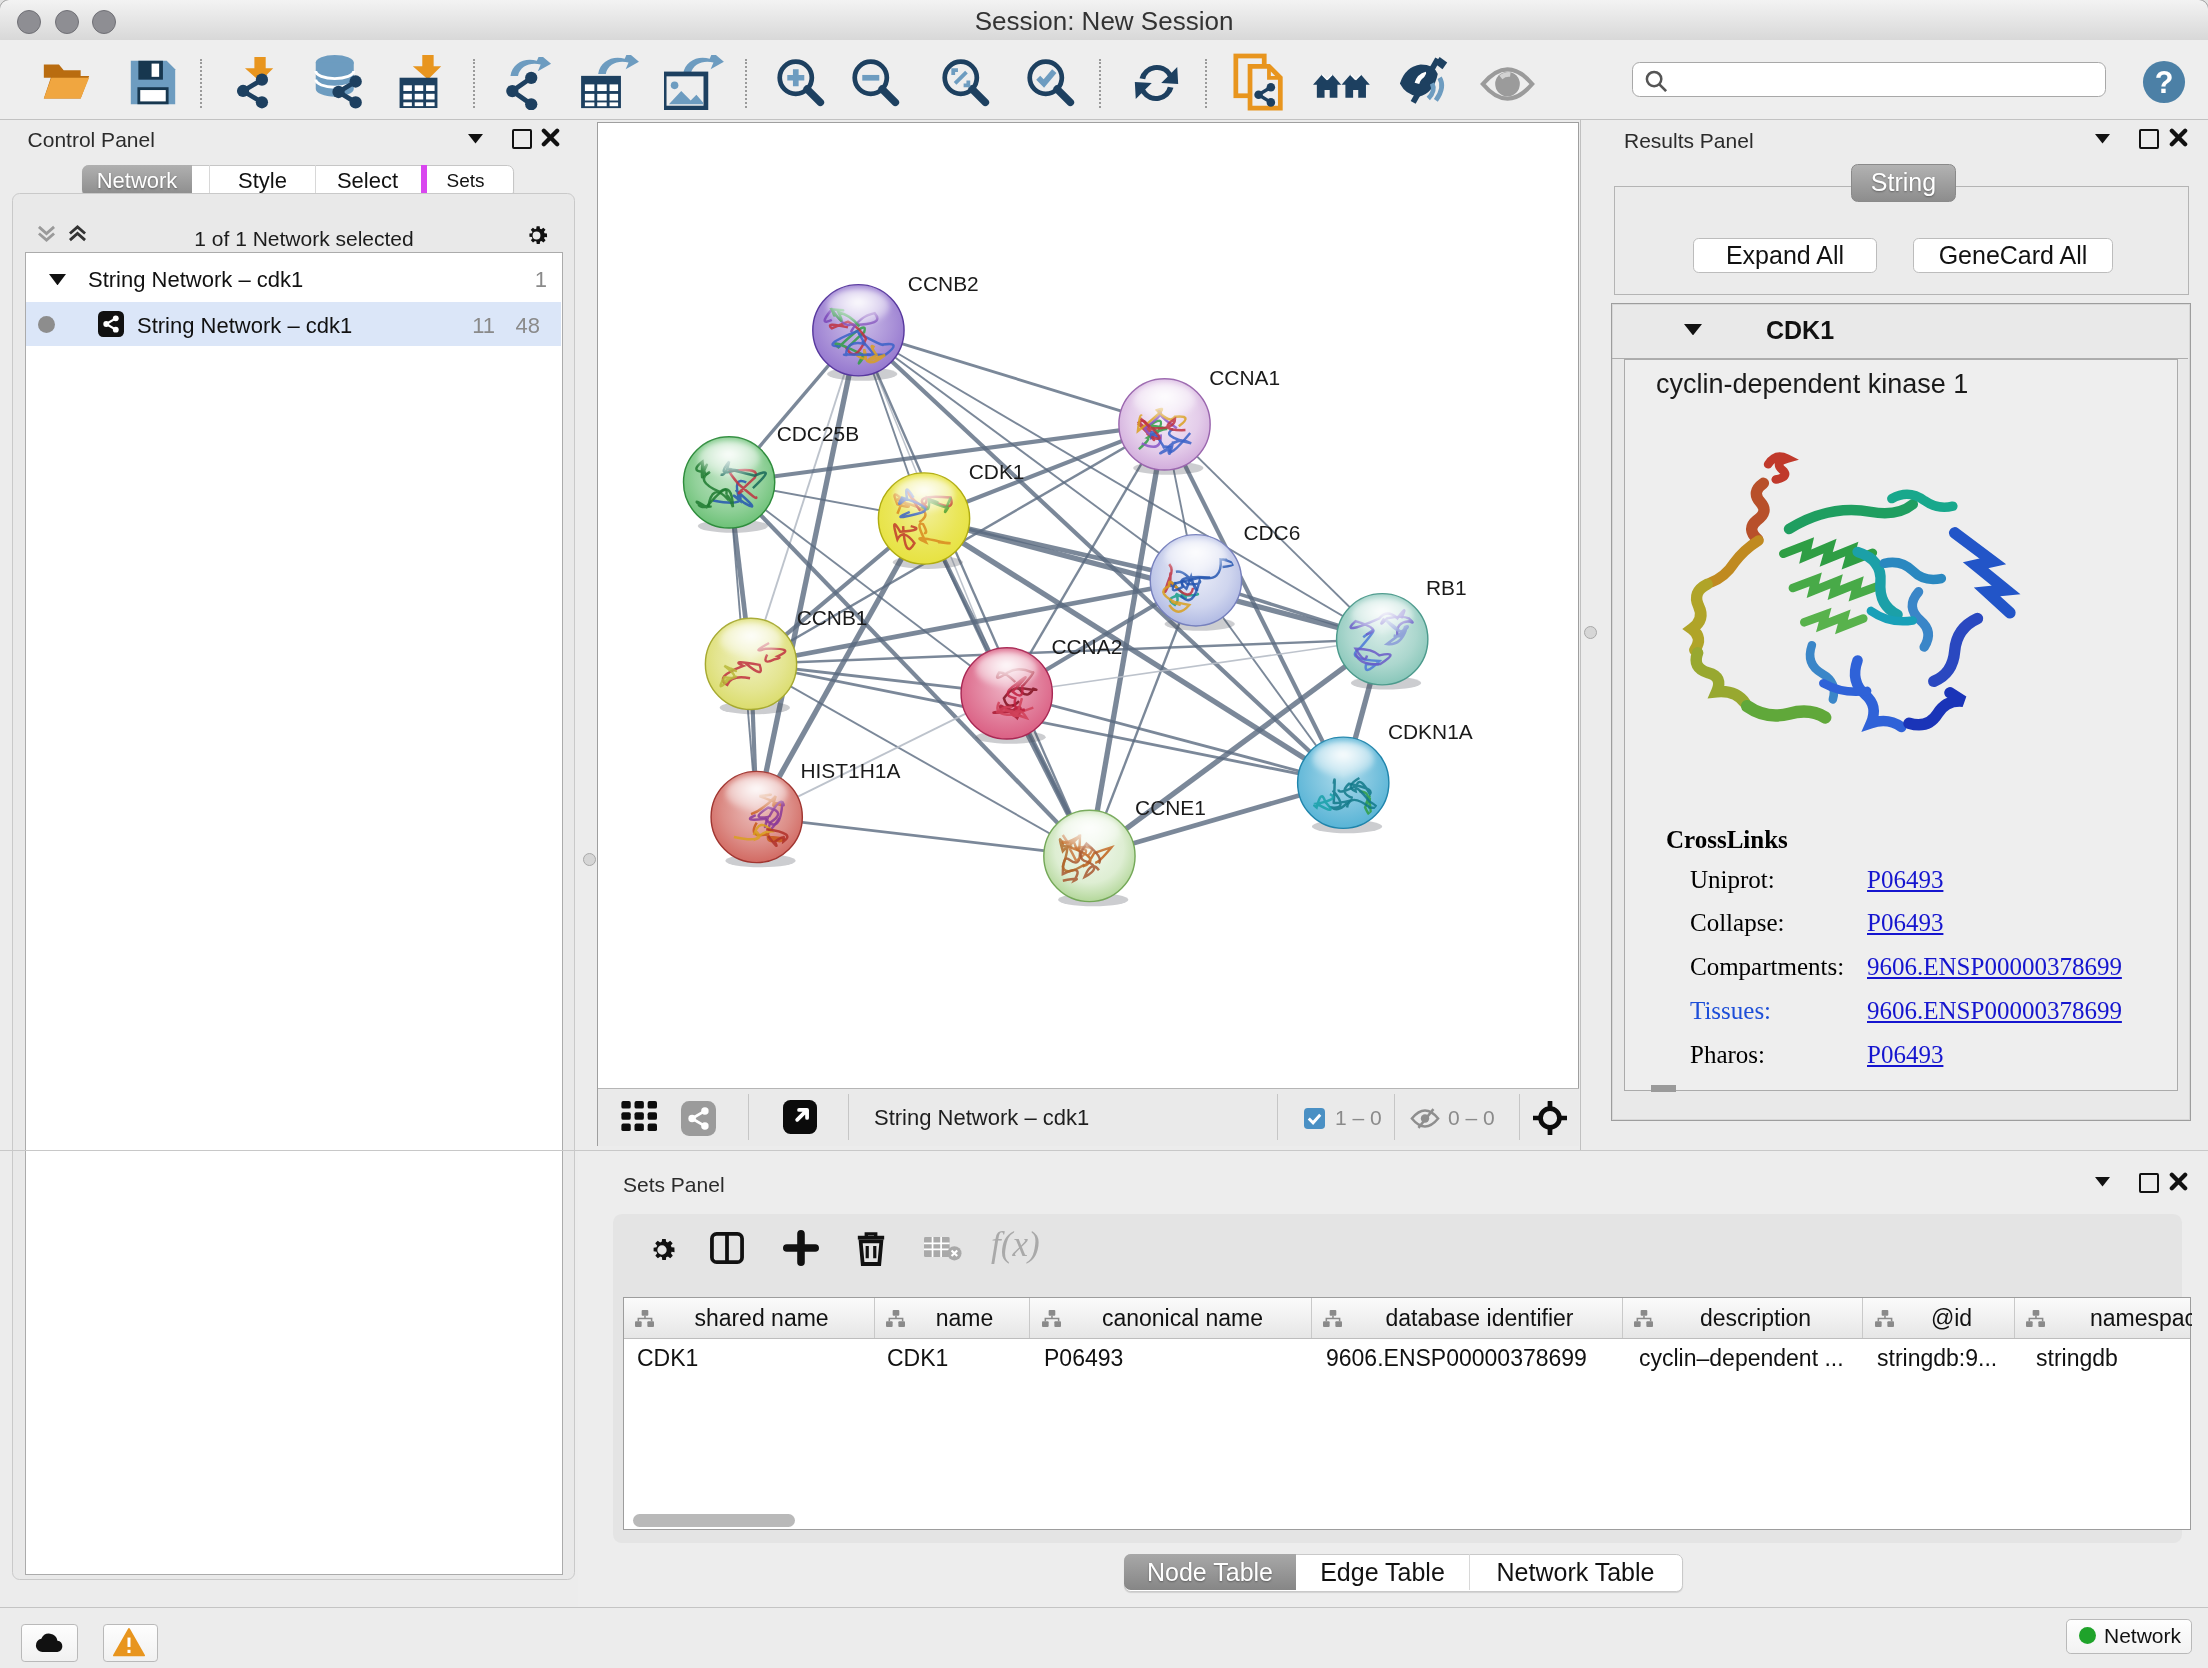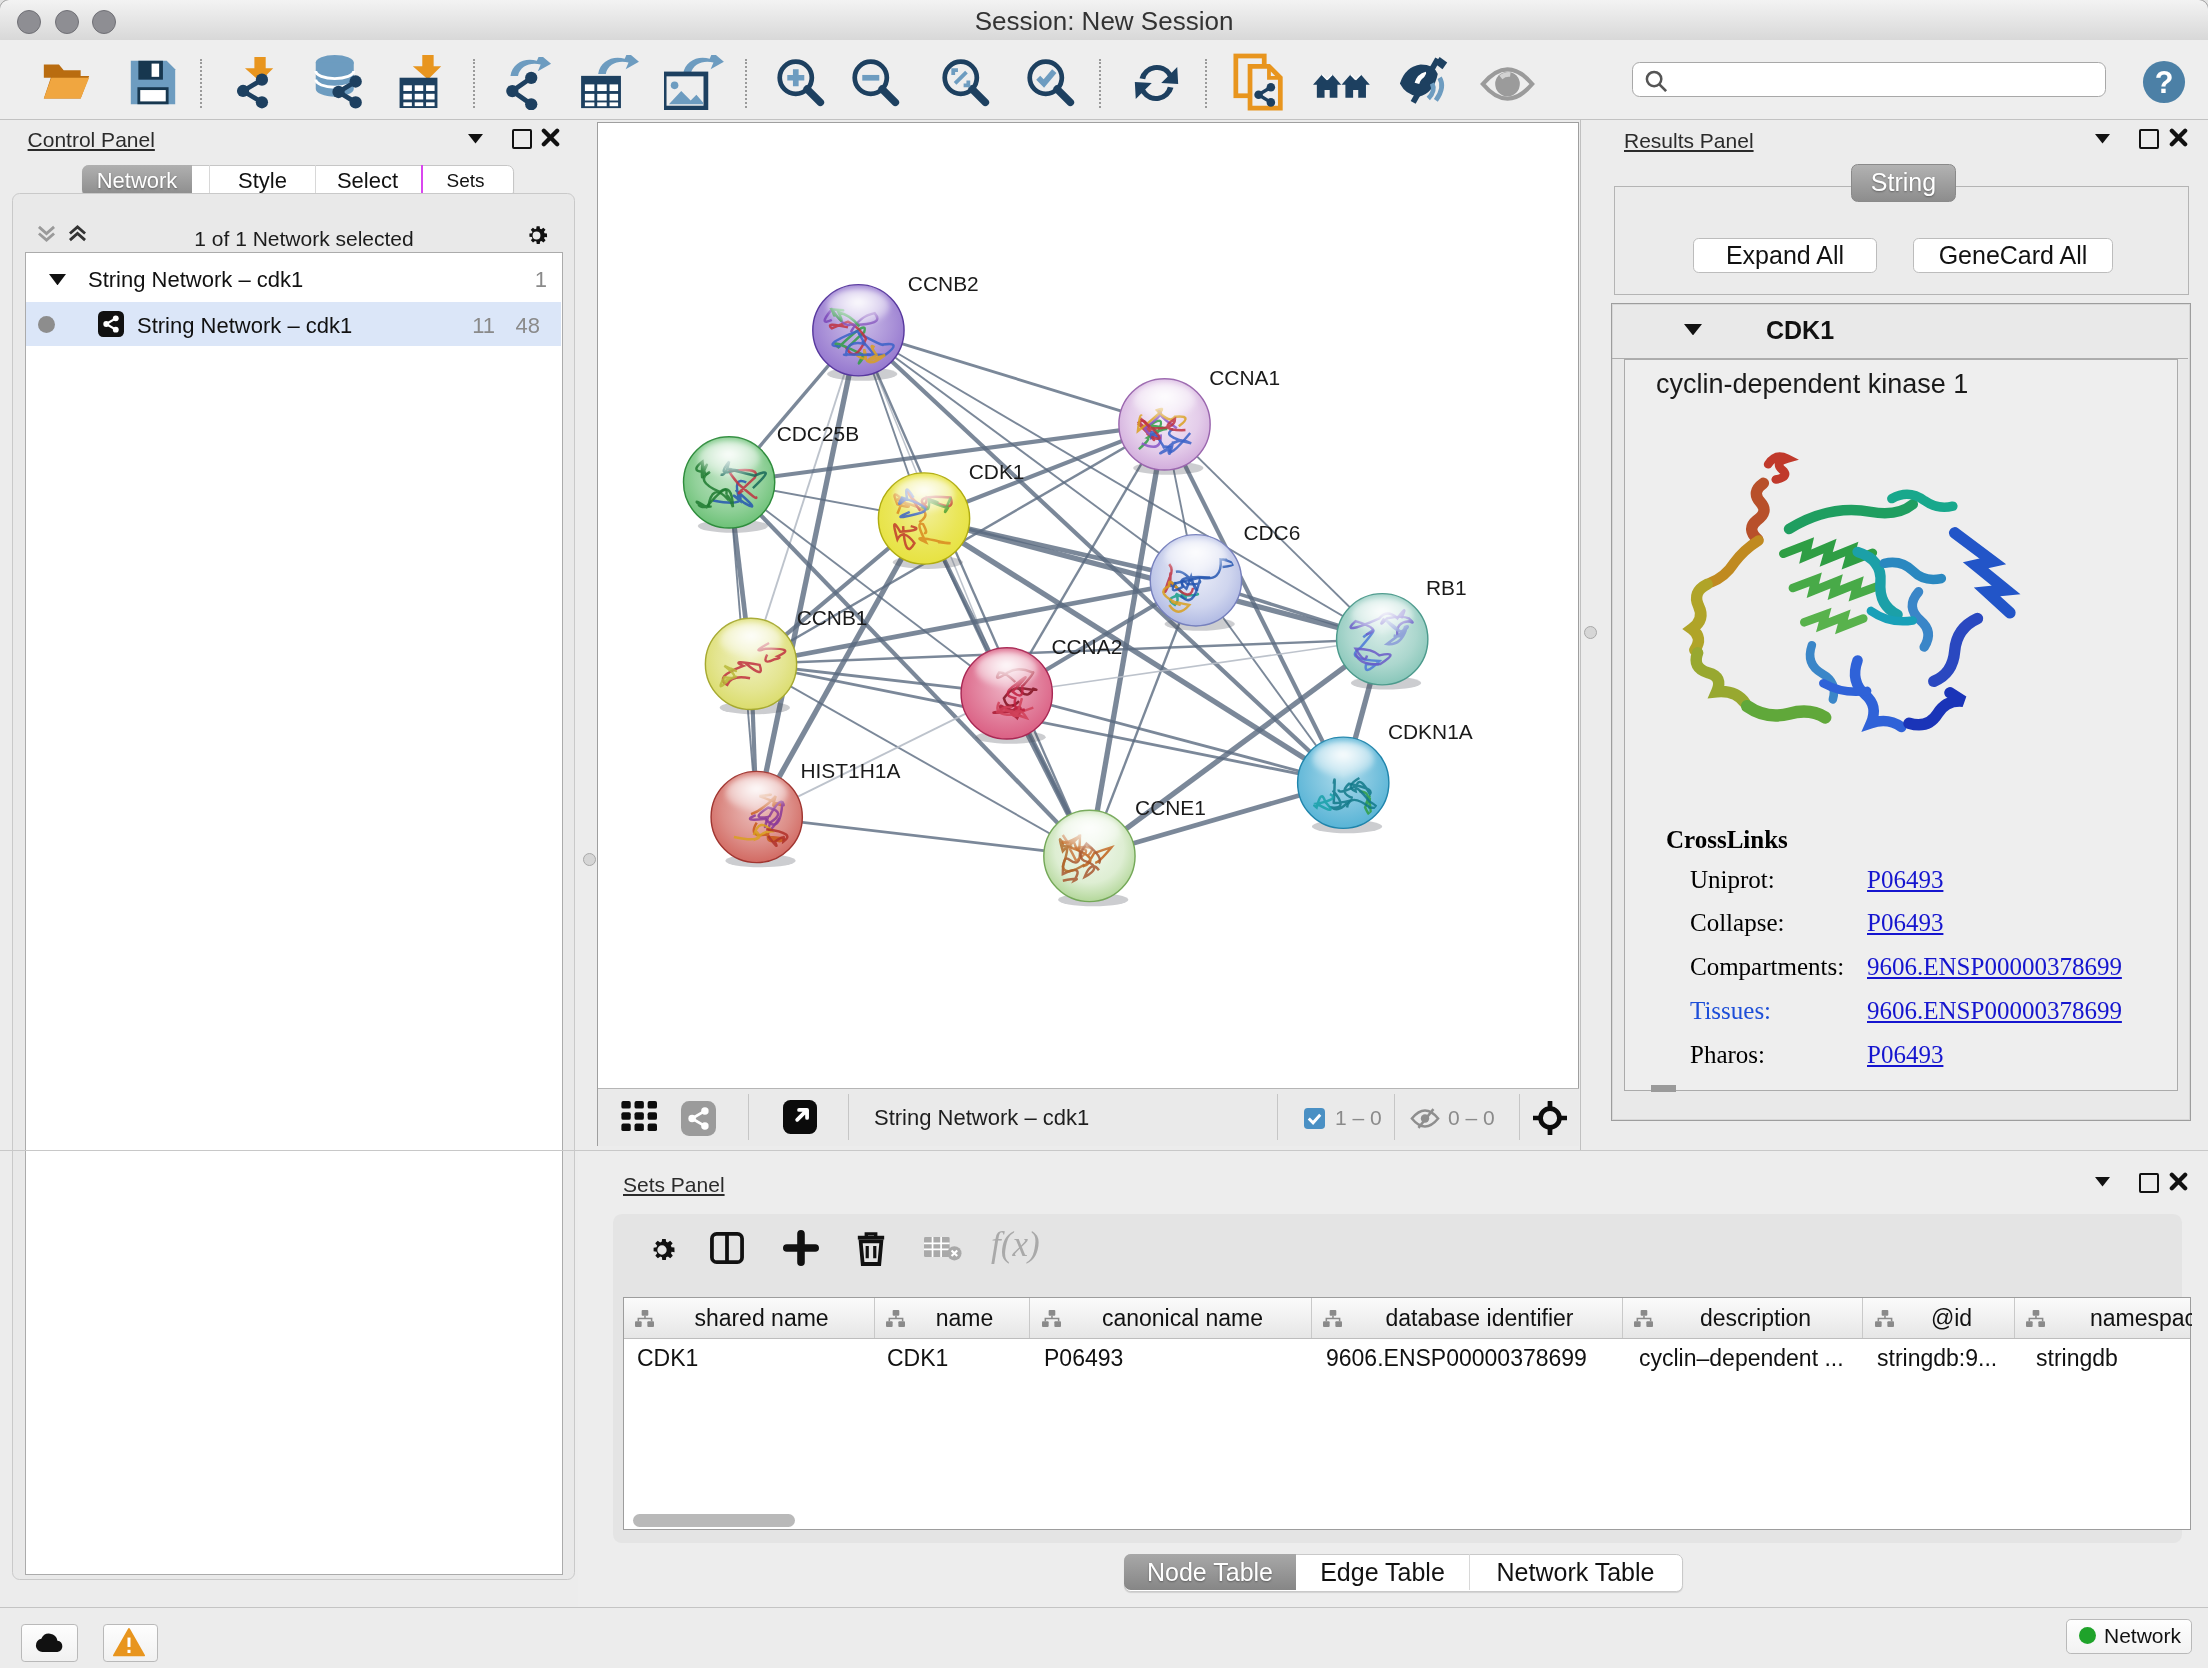--- a/index.html
+++ b/index.html
@@ -1,20 +1,20 @@
 <!DOCTYPE html>
 <html style="font-size:15px"><head>
 <meta charset="utf-8">
 <style>
   html,body{margin:0;padding:0;background:#e2e2e2;}
   #win{position:relative;width:2208px;height:1668px;overflow:hidden;
        font-family:"Liberation Sans",sans-serif;background:#ececec;
        border-radius:9.5px 9.5px 0 0;outline:1px solid #9a9a9a;}
   .abs{position:absolute;}
-  .panelttl{font-size:21px;color:#2b2b2b;text-decoration:underline;}
+  .panelttl{font-size:21px;color:#2b2b2b;}
   svg{display:block;}
 </style>
 </head>
 <body>
 <div id="win">
 
   <div class="abs" style="left:0;top:0;width:2208px;height:40px;background:linear-gradient(#f3f3f3,#d8d8d8);border-bottom:1px solid #aeaeae;border-radius:9.5px 9.5px 0 0;"></div>
   <div class="abs" style="left:17px;top:9.5px;width:22px;height:22px;border-radius:50%;background:#8e8e93;border:1px solid #707076;"></div>
   <div class="abs" style="left:55px;top:9.5px;width:22px;height:22px;border-radius:50%;background:#8e8e93;border:1px solid #707076;"></div>
   <div class="abs" style="left:92px;top:9.5px;width:22px;height:22px;border-radius:50%;background:#8e8e93;border:1px solid #707076;"></div>
@@ -246,21 +246,21 @@
   <div class="abs" style="left:512px;top:129px;width:16px;height:16px;border:2.4px solid #111;border-radius:1.9px;"></div>
   <div class="abs" style="left:541px;top:128px;">
       <svg width="19" height="19" viewBox="0 0 20 20">
         <path d="M3 3 L17 17 M17 3 L3 17" stroke="#111" stroke-width="4.5" stroke-linecap="round"></path>
       </svg>
     </div>
 
   <div class="abs" style="left:82px;top:165px;width:430px;height:31px;border-radius:6.7px;background:#fff;border:1px solid #c6c6c6;box-shadow:0 1px 1px rgba(0,0,0,0.12);"></div>
   <div class="abs" style="left:82px;top:165px;width:110px;height:31px;border-radius:6.7px 0 0 6.7px;background:linear-gradient(#b0b0b0,#8c8c8c);color:#fff;font-size:22px;text-align:center;line-height:31px;text-shadow:0 1px 1.9px rgba(0,0,0,0.35);">Network</div>
   <div class="abs" style="left:209px;top:165px;width:105px;height:31px;border-right:1px solid #d8d8d8;border-left:1px solid #d8d8d8;color:#111;font-size:22px;text-align:center;line-height:31px;">Style</div>
-  <div class="abs" style="left:314px;top:165px;width:107px;height:31px;border-right:2px solid #d946ef;color:#111;font-size:22px;text-align:center;line-height:31px;">Select</div>
+  <div class="abs" style="left:314px;top:165px;width:107px;height:31px;border-right:6px solid #d946ef;color:#111;font-size:22px;text-align:center;line-height:31px;">Select</div>
   <div class="abs" style="left:420px;top:165px;width:91px;height:31px;color:#111;font-size:19px;text-align:center;line-height:31px;">Sets</div>
 
   <div class="abs" style="left:12.4px;top:193px;width:561px;height:1385px;background:#e9e9e9;border:1px solid #c9c9c9;border-radius:7.6px;"></div>
 
   <div class="abs" style="left:36px;top:225px;">
       <svg width="21" height="17" viewBox="0 0 22 18">
         <path d="M3 2 L11 9 L19 2 M3 9 L11 16 L19 9" stroke="#9a9a9a" stroke-width="3" fill="none"></path>
       </svg>
     </div>
   <div class="abs" style="left:67px;top:225px;">

